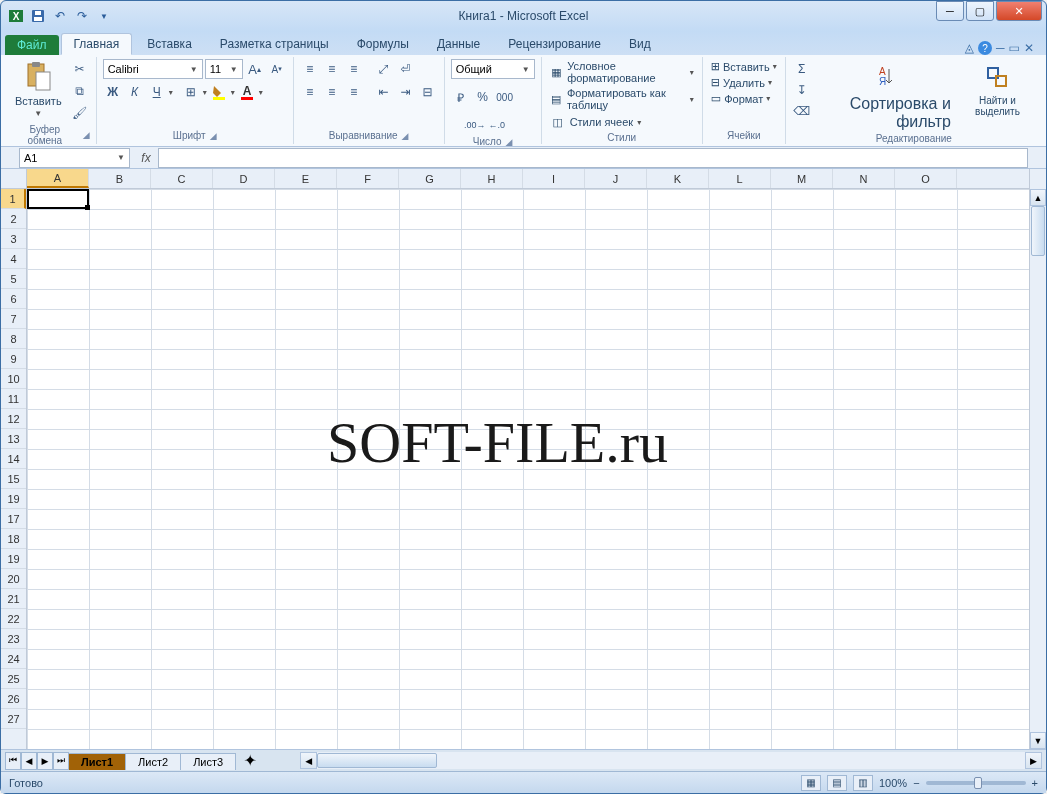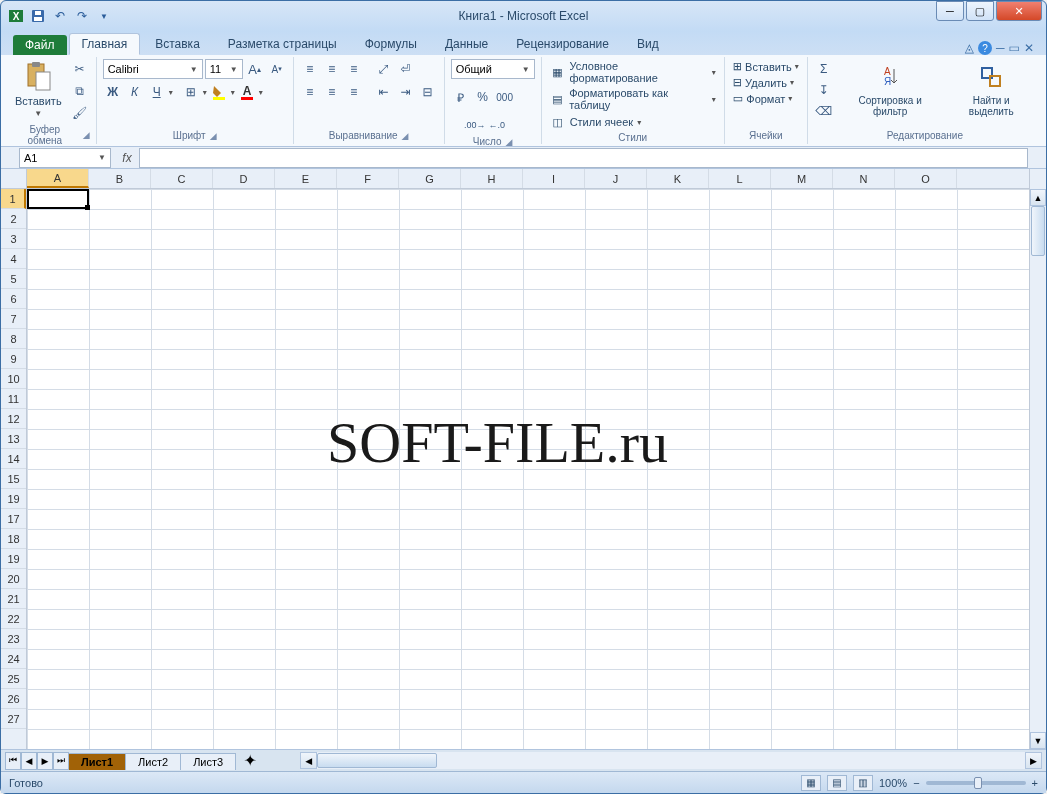--- a/index.html
+++ b/index.html
@@ -6,21 +6,21 @@
 body { background: #fff; width: 1047px; height: 794px; overflow: hidden; }
 .window { width: 1047px; height: 794px; border: 1px solid #3b6ea5; border-radius: 6px; background: linear-gradient(#d7e6f7,#c3dbf5 30px,#cfe0f4 60px); display: flex; flex-direction: column; box-shadow: 0 0 8px rgba(0,0,0,.2); }
 .titlebar { height: 30px; display: flex; align-items: center; padding: 0 6px; position: relative; }
 .qat { display: flex; align-items: center; gap: 4px; }
 .qat-ico { width: 18px; height: 18px; display: flex; align-items: center; justify-content: center; font-size: 12px; color: #2a5c9a; }
 .title-text { position: absolute; left: 50%; transform: translateX(-50%); font-size: 12px; color: #2a4a6a; }
 .winbtns { position: absolute; right: 4px; top: 0; display: flex; gap: 2px; }
 .winbtn { width: 28px; height: 20px; border: 1px solid #6a8bb5; border-radius: 0 0 3px 3px; background: linear-gradient(#eef5fd,#d0e2f7); display: flex; align-items: center; justify-content: center; font-size: 11px; }
 .winbtn.close { background: linear-gradient(#f08070,#d44828); color: #fff; width: 46px; }
 .ribbon-tabs { height: 24px; display: flex; align-items: flex-end; gap: 2px; padding: 0 4px; }
-.file-tab { background: #1e7c3a; color: #ffffff; border-radius: 3px 3px 0 0; padding: 3px 12px; font-size: 12px; margin-left: 8px; }
+.file-tab { background: #1e7c3a; color: #5eead4; border-radius: 3px 3px 0 0; padding: 3px 12px; font-size: 12px; }
 .tab { padding: 3px 12px; font-size: 12px; color: #2a4a6a; border: 1px solid transparent; border-radius: 3px 3px 0 0; cursor: default; }
 .tab.active { background: #f5f9fd; border-color: #b0c4de; border-bottom-color: #f5f9fd; }
 .ribbon-help { margin-left: auto; display: flex; gap: 4px; align-items: center; padding-right: 8px; }
 .ribbon-help span { font-size: 12px; color: #3b6ea5; }
 .ribbon { height: 92px; background: #f5f9fd; border-bottom: 1px solid #b0c4de; display: flex; padding: 2px 4px; }
 .group { border-right: 1px solid #d0dce8; padding: 2px 6px; display: flex; flex-direction: column; position: relative; }
 .group-body { flex: 1; display: flex; align-items: flex-start; gap: 4px; }
 .group-label { font-size: 10px; color: #5a7090; text-align: center; padding: 1px 0; display:flex; align-items:center; justify-content:center; gap:4px;}
 .group-label .launcher { font-size:9px; color:#7a90b0;}
 .big-btn { display: flex; flex-direction: column; align-items: center; gap: 2px; padding: 2px 4px; font-size: 11px; color: #2a4a6a; }
@@ -29,21 +29,21 @@
 .row { display: flex; gap: 2px; align-items:center;}
 .small-btn { width: 20px; height: 20px; display: flex; align-items: center; justify-content: center; font-size: 12px; color: #3a5a80; border:1px solid transparent; }
 .font-combo { width: 100px; height: 20px; background: #fff; border: 1px solid #a8b8cc; font-size: 11px; padding: 1px 4px; display:flex; align-items:center; justify-content:space-between;}
 .size-combo { width: 38px; height: 20px; background: #fff; border: 1px solid #a8b8cc; font-size: 11px; padding: 1px 4px; display:flex; align-items:center; justify-content:space-between;}
 .drop-arrow{font-size:8px;color:#555;}
 .num-combo { width:84px; height:20px; background:#fff; border:1px solid #a8b8cc; font-size:11px; padding:1px 4px; display:flex; align-items:center; justify-content:space-between;}
 .style-btn{display:flex; align-items:center; gap:4px; font-size:11px; padding:1px 2px; color:#2a4a6a;}
 .style-ico{width:16px;height:16px;display:flex;align-items:center;justify-content:center;}
 .cell-btn{display:flex;align-items:center;gap:3px;font-size:11px;padding:1px 2px;color:#2a4a6a;}
 .formula-bar { height: 22px; background: #e8eff8; border-bottom: 1px solid #b0c4de; display: flex; align-items: center; }
-.name-box { width: 92px; height: 20px; background: #fff; border: 1px solid #a8b8cc; margin: 0 4px 0 18px; display:flex; align-items:center; justify-content:space-between; padding:0 4px; font-size:11px;}
+.name-box { width: 111px; height: 20px; background: #fff; border: 1px solid #a8b8cc; margin: 0 4px 0 18px; display:flex; align-items:center; justify-content:space-between; padding:0 4px; font-size:11px;}
 .fx { width: 24px; display:flex; align-items:center; justify-content:center; font-size:12px; font-style:italic; color:#555;}
 .formula-input { flex:1; height:20px; background:#fff; border:1px solid #a8b8cc; margin-right:18px;}
 .grid-area { flex:1; display:flex; background:#fff; overflow:hidden; position:relative;}
 .row-headers { width:26px; background:#e8eff8; border-right:1px solid #c0cad8;}
 .corner{height:20px;border-bottom:1px solid #c0cad8;background:#e8eff8;}
 .rh{height:20px;border-bottom:1px solid #d4dce6;font-size:11px;color:#333;display:flex;align-items:center;justify-content:center;}
 .col-headers{height:20px;display:flex;background:#e8eff8;border-bottom:1px solid #c0cad8;}
 .ch{width:62px;border-right:1px solid #d4dce6;font-size:11px;color:#333;display:flex;align-items:center;justify-content:center;}
 .ch.sel{background:#f8d88c;border-bottom:2px solid #c07800;}
 .rh.sel{background:#f8d88c;border-right:2px solid #c07800;}
@@ -308,21 +308,21 @@
           <div class="small-btn">⌫</div>
         </div>
         <div class="big-btn">
           <div class="big-ico">
               <svg width="24" height="24">
                 <text x="6" y="10" font-size="10" fill="#c04020">А</text>
                 <text x="6" y="20" font-size="10" fill="#3060c0">Я</text>
                 <path d="M16 4 L16 18 M13 15 L16 18 L19 15" stroke="#555" fill="none"></path>
               </svg>
             </div>
-          <span style="font-size:10px;line-height:1.1;text-align:center;">Сортировка и фильтр</span>
+          <span style="font-size:16px;line-height:1.1;text-align:right;">Сортировка и фильтр</span>
         </div>
         <div class="big-btn">
           <div class="big-ico">
               <svg width="24" height="24">
                 <rect x="3" y="3" width="10" height="10" fill="none" stroke="#3060a0" stroke-width="2"></rect>
                 <rect x="11" y="11" width="10" height="10" fill="none" stroke="#c08020" stroke-width="2"></rect>
               </svg>
             </div>
           <span style="font-size:10px;line-height:1.1;text-align:center;">Найти и выделить</span>
         </div>

